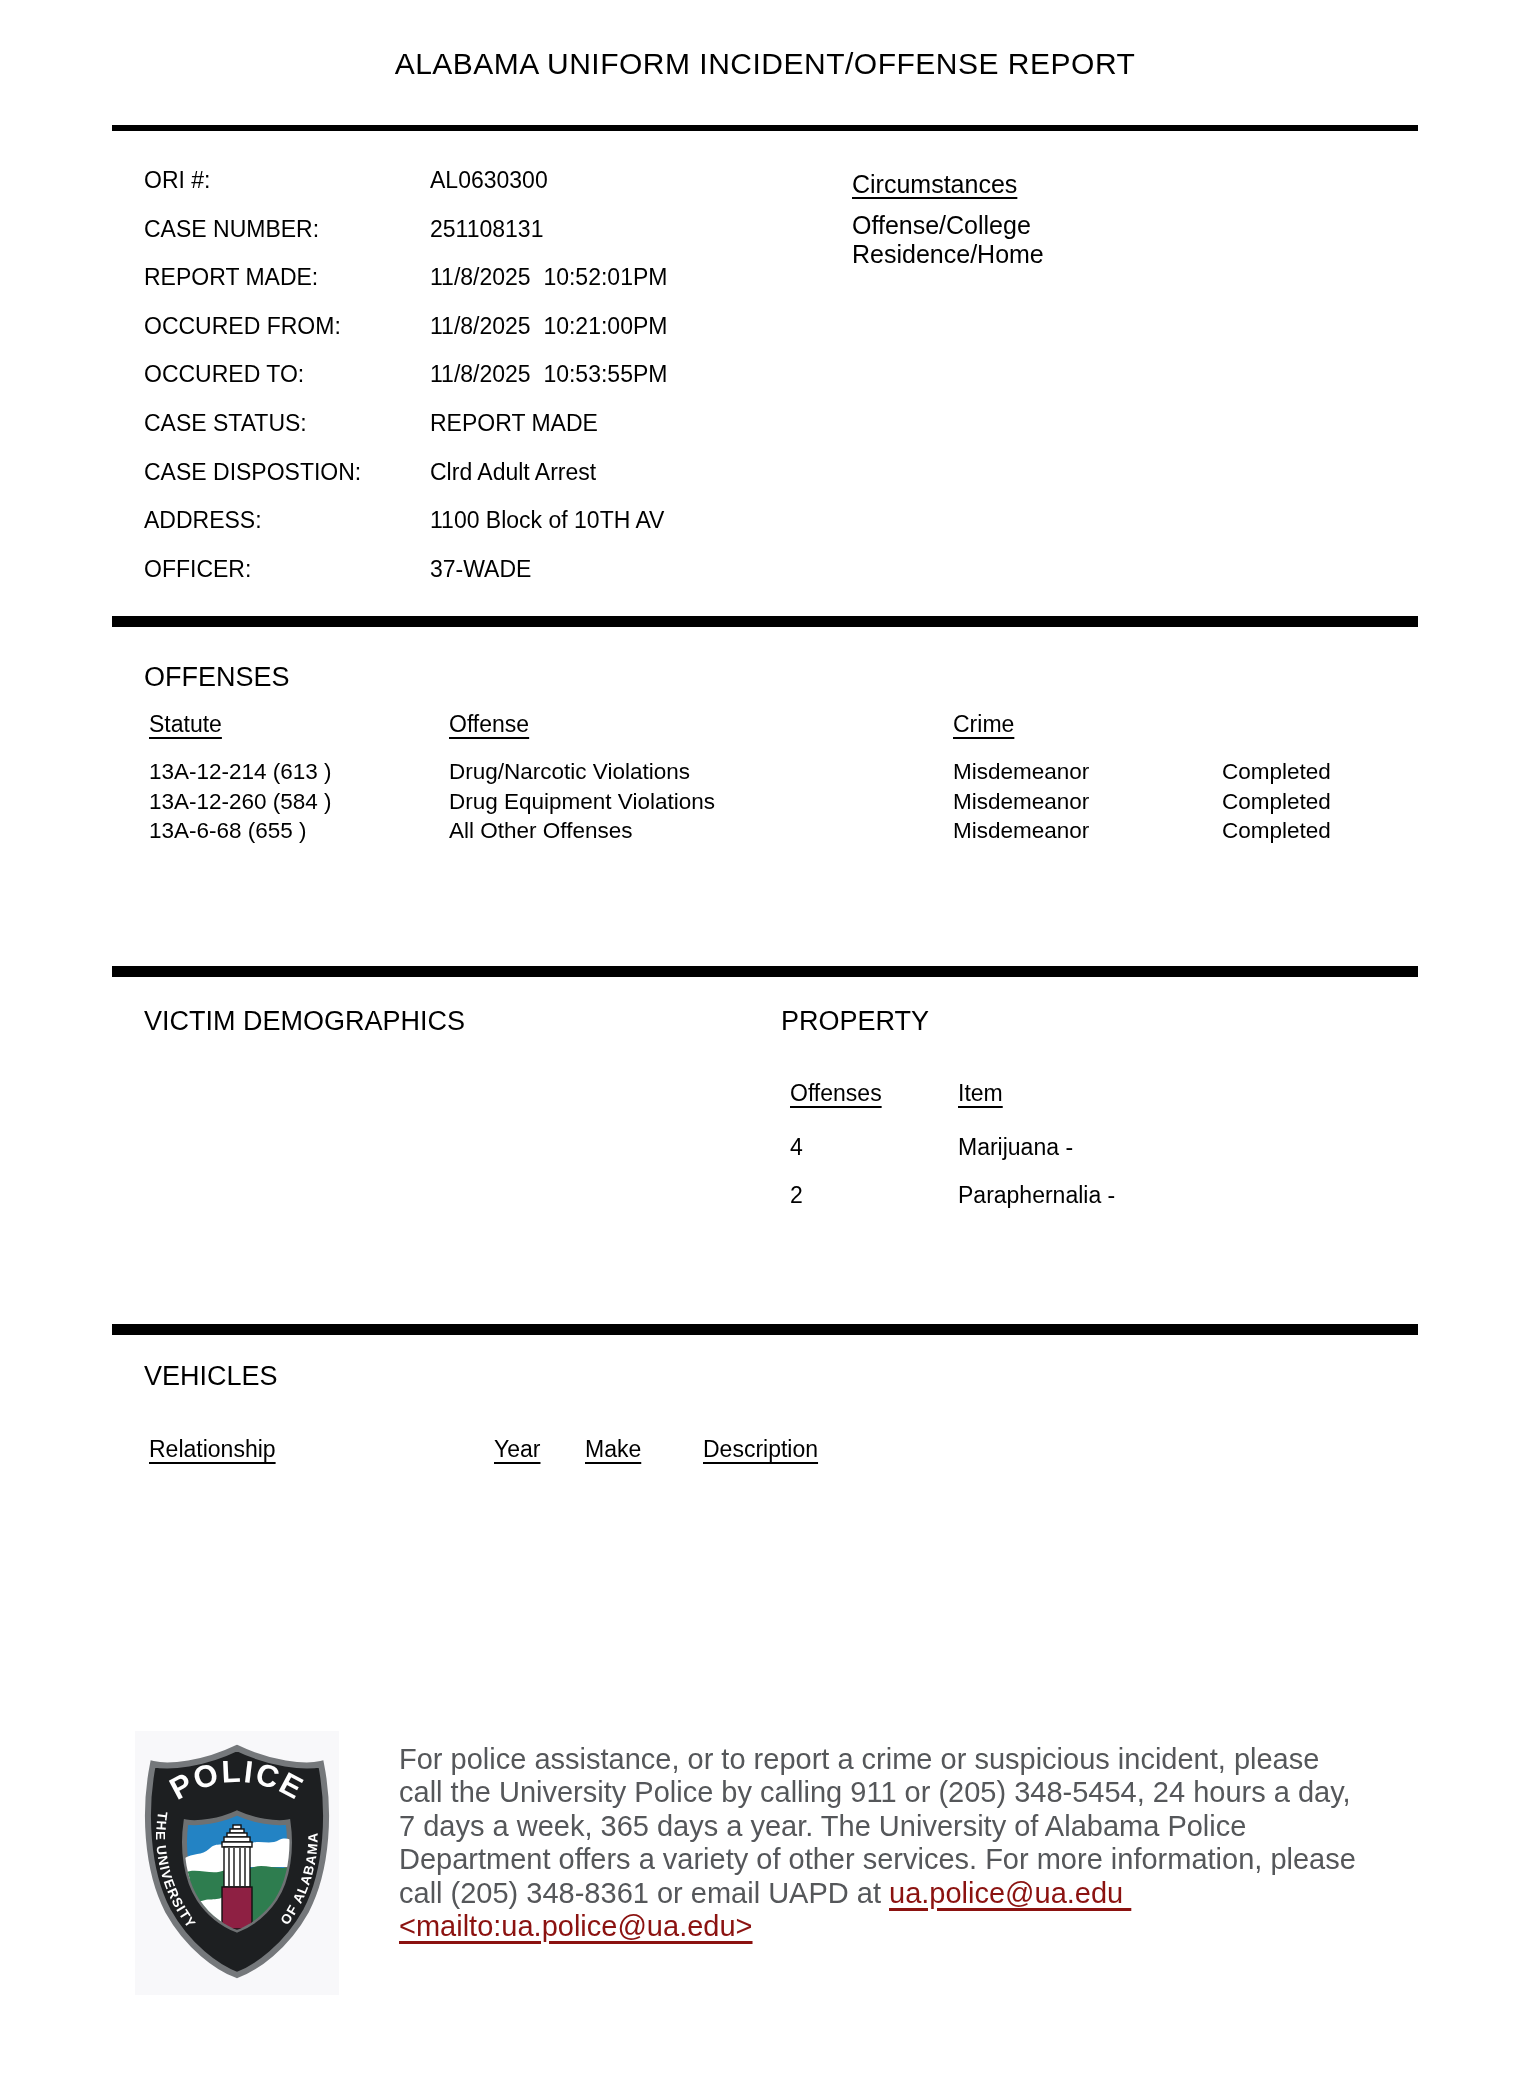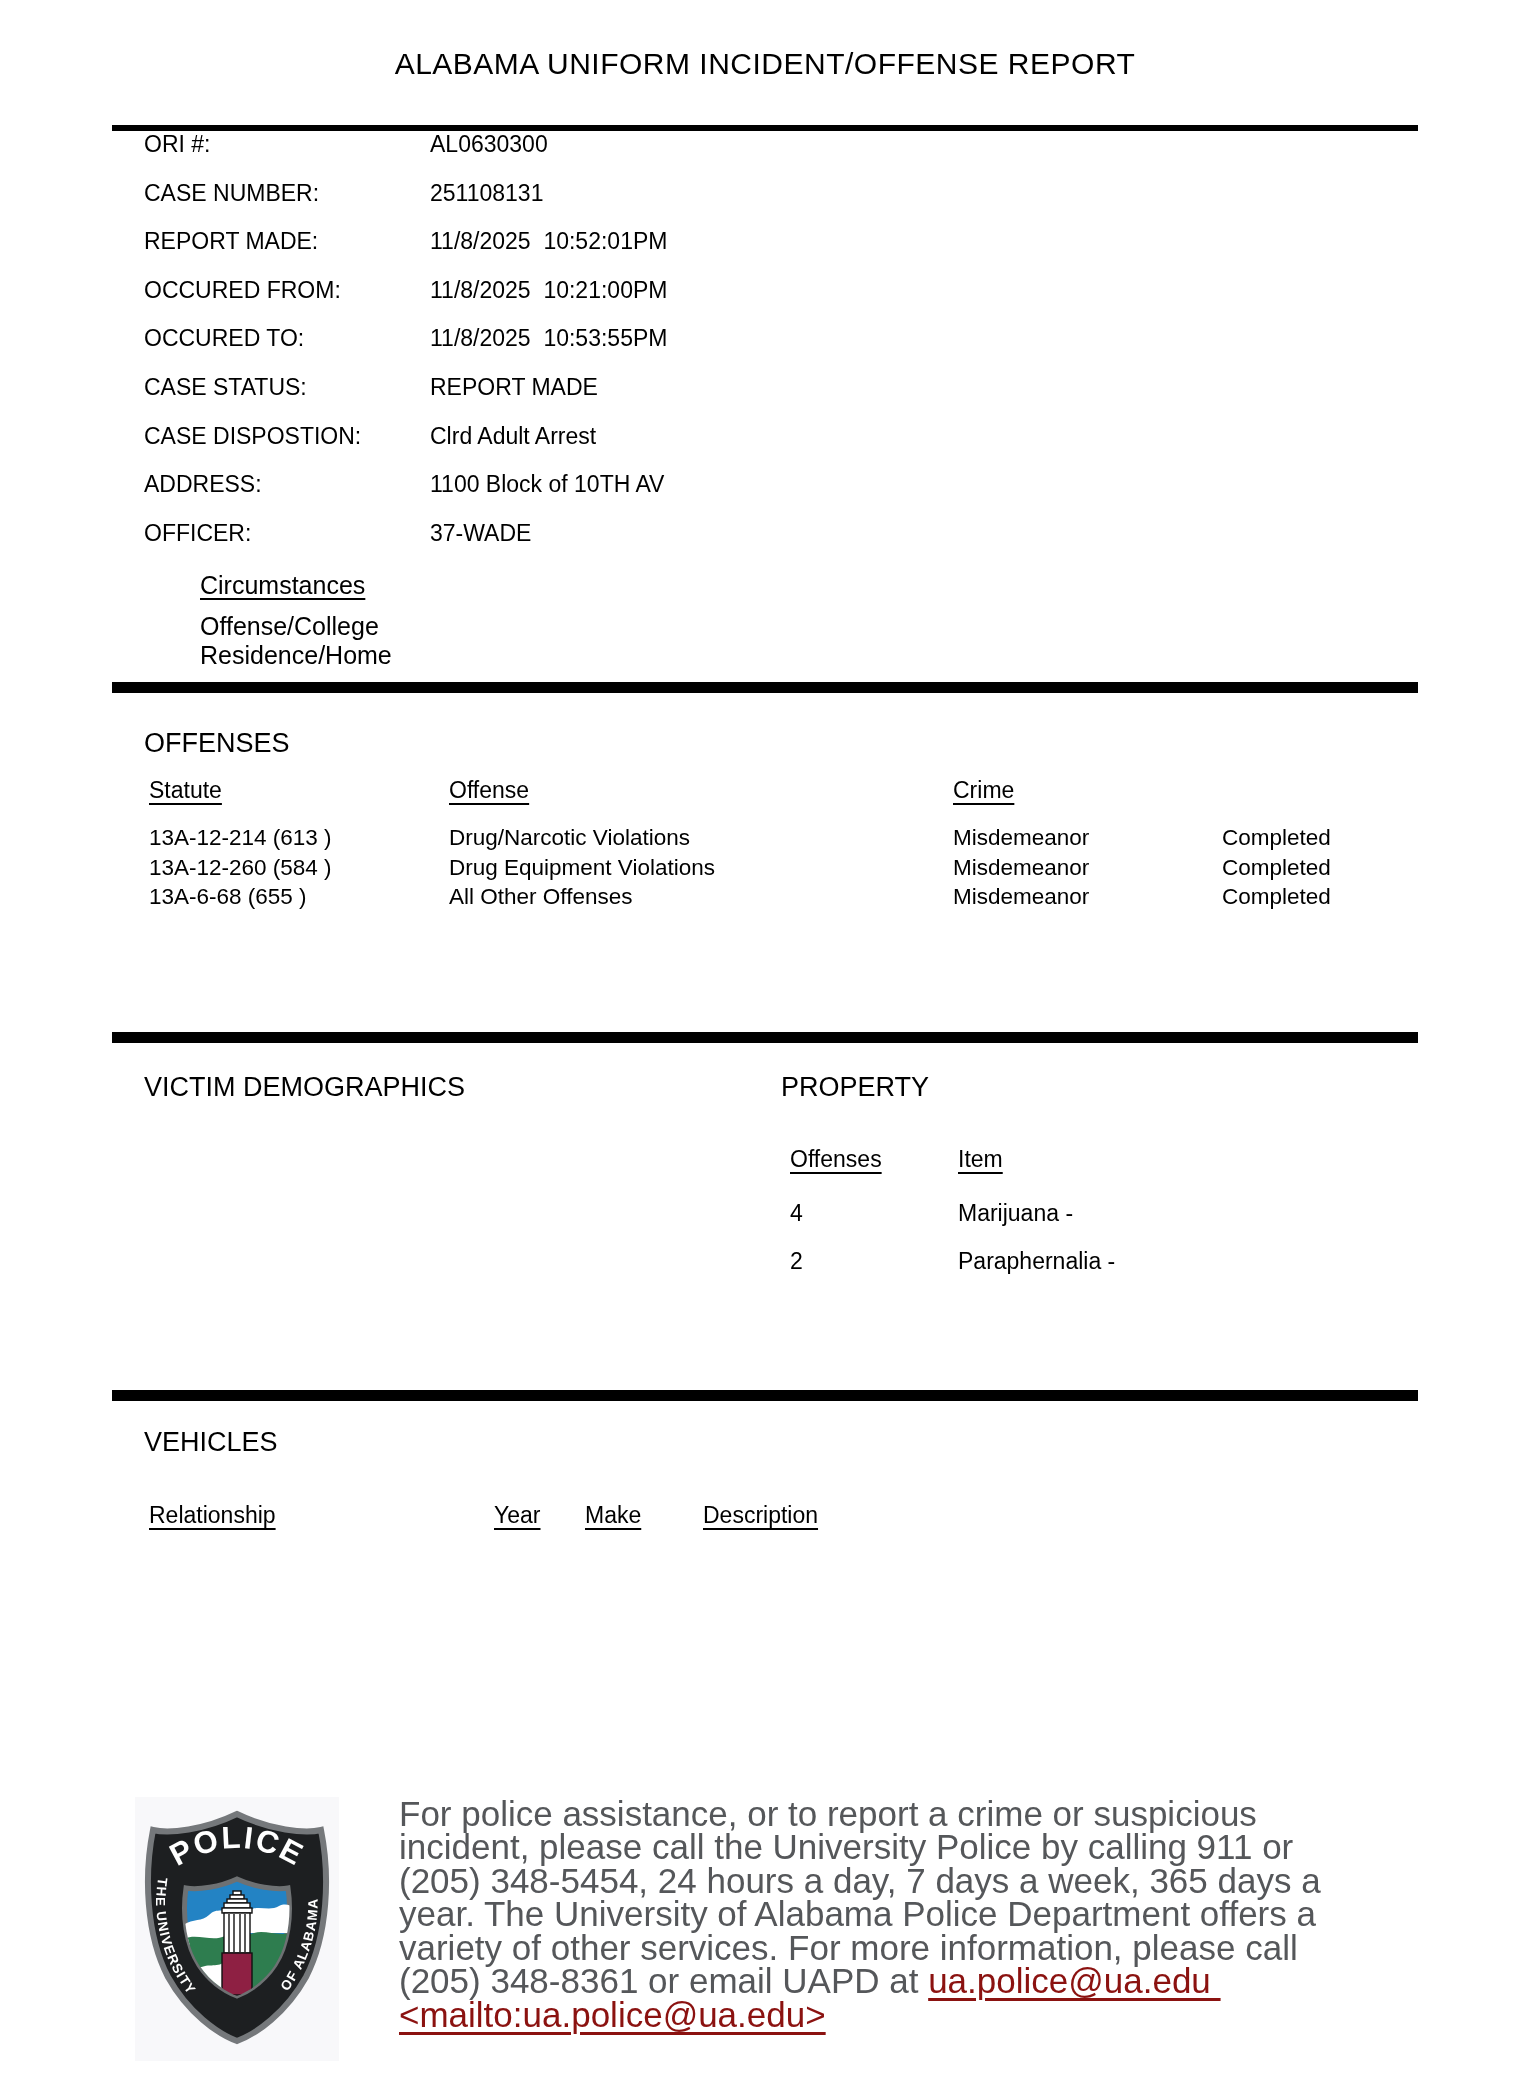--- a/index.html
+++ b/index.html
@@ -22,21 +22,21 @@
 
   .title{
     font-size:30px;font-weight:400;text-align:center;
     margin:46px 0 0 0;line-height:36px;letter-spacing:0.5px;
   }
   .rule{border:0;background:var(--rule-black);width:100%;}
   .rule-thin{height:6px;margin-top:43px;}
   .rule-thick{height:11px;}
 
   
-  .info-section{display:flex;flex-direction:column;}
+  .info-section{display:flex;margin-top:36px;}
   .info-grid{
     margin-left:32px;width:620px;
     display:grid;grid-template-columns:286px 1fr;grid-auto-rows:48.6px;
     font-size:23px;align-items:start;
   }
   .info-grid .val{white-space:pre;}
   .circumstances{margin-left:88px;font-size:25px;padding-top:3px;}
   .circ-header{text-decoration:underline;text-decoration-thickness:2px;text-underline-offset:4px;margin-bottom:12px;}
   .circ-item{line-height:29px;}
 
@@ -62,22 +62,22 @@
 
   
   .rule-above-vehicles{margin-top:105px;}
   .vehicles-heading{margin:25px 0 0 32px;}
   .veh-headers{display:grid;grid-template-columns:345px 91px 118px 1fr;margin:42px 0 16px 37px;font-size:23px;line-height:30px;}
 
   
   .footer{display:flex;align-items:flex-start;margin-top:267px;}
   .badge-wrap{flex:none;margin-left:23px;background:#f8f8fa;padding:2px;}
   .footer-text{
-    margin-left:60px;width:965px;
-    font-size:35px;line-height:33.5px;color:var(--text-gray);
+    margin-left:60px;margin-top:12px;width:965px;
+    font-size:29px;line-height:33.5px;color:var(--text-gray);
   }
   .footer-link{
     color:var(--link-red);text-decoration:underline;
     text-decoration-thickness:2.5px;text-underline-offset:5px;
     cursor:pointer;white-space:pre-wrap;
   }
 </style>
 </head>
 <body>
 

